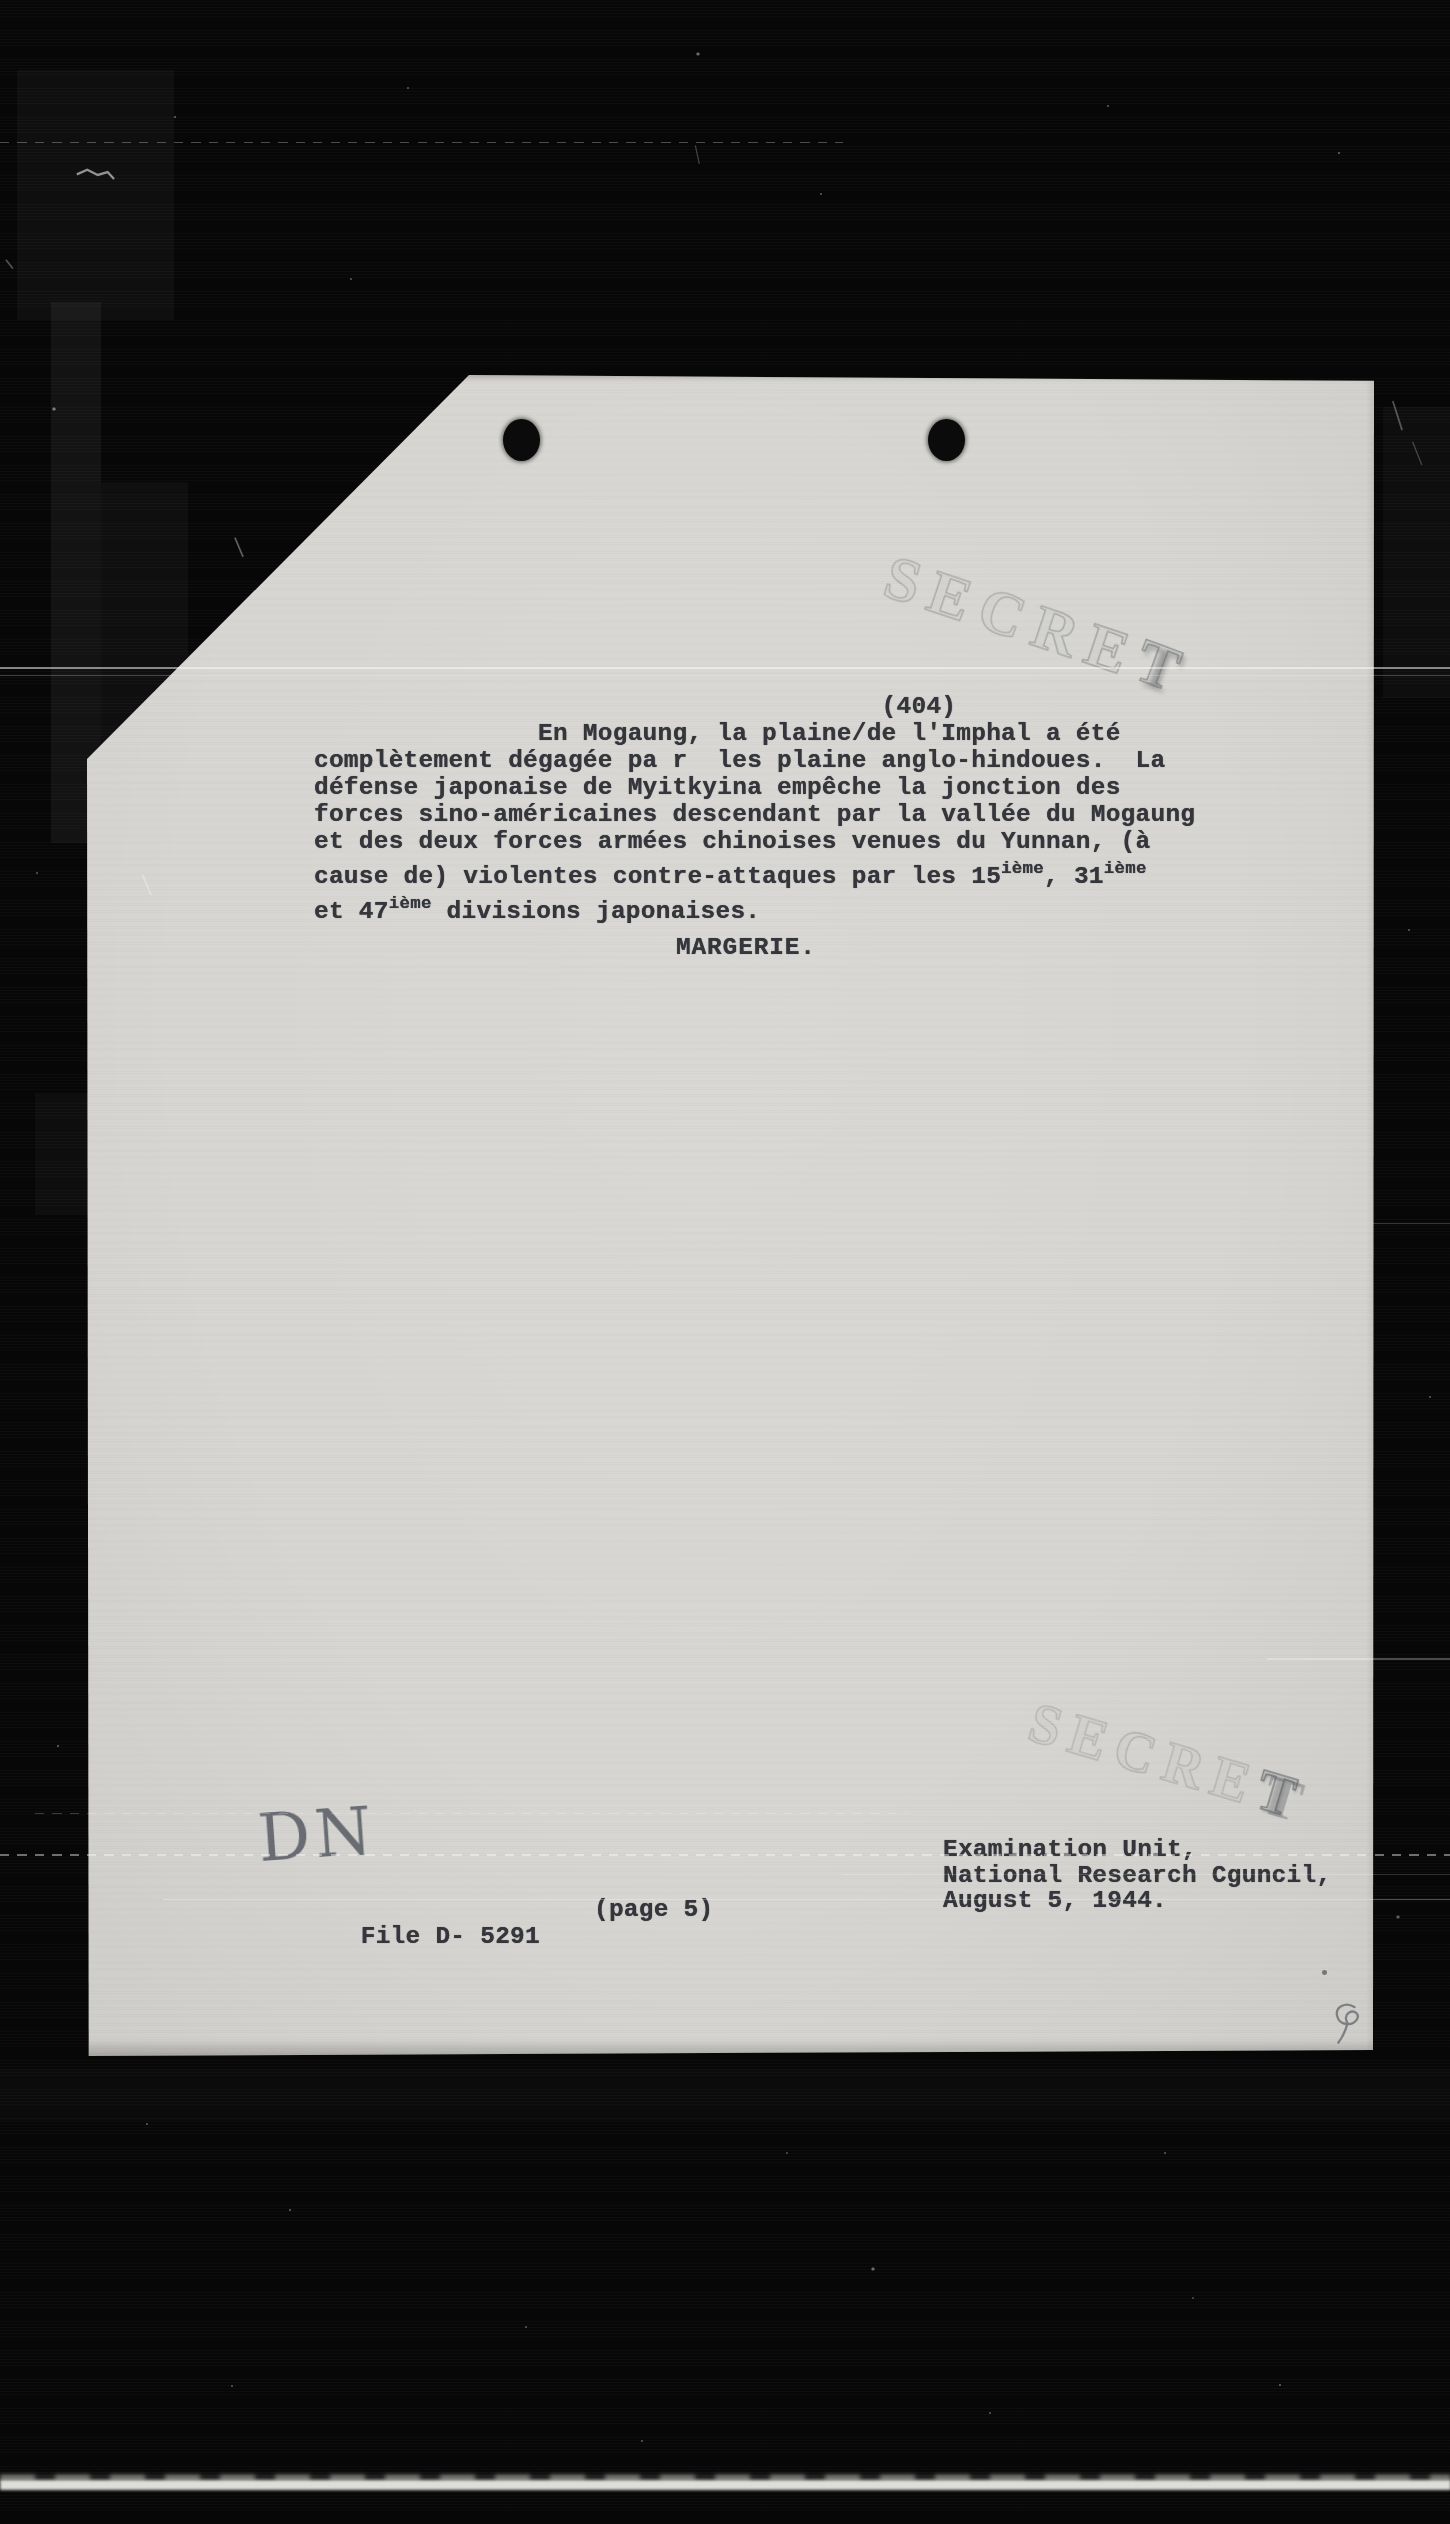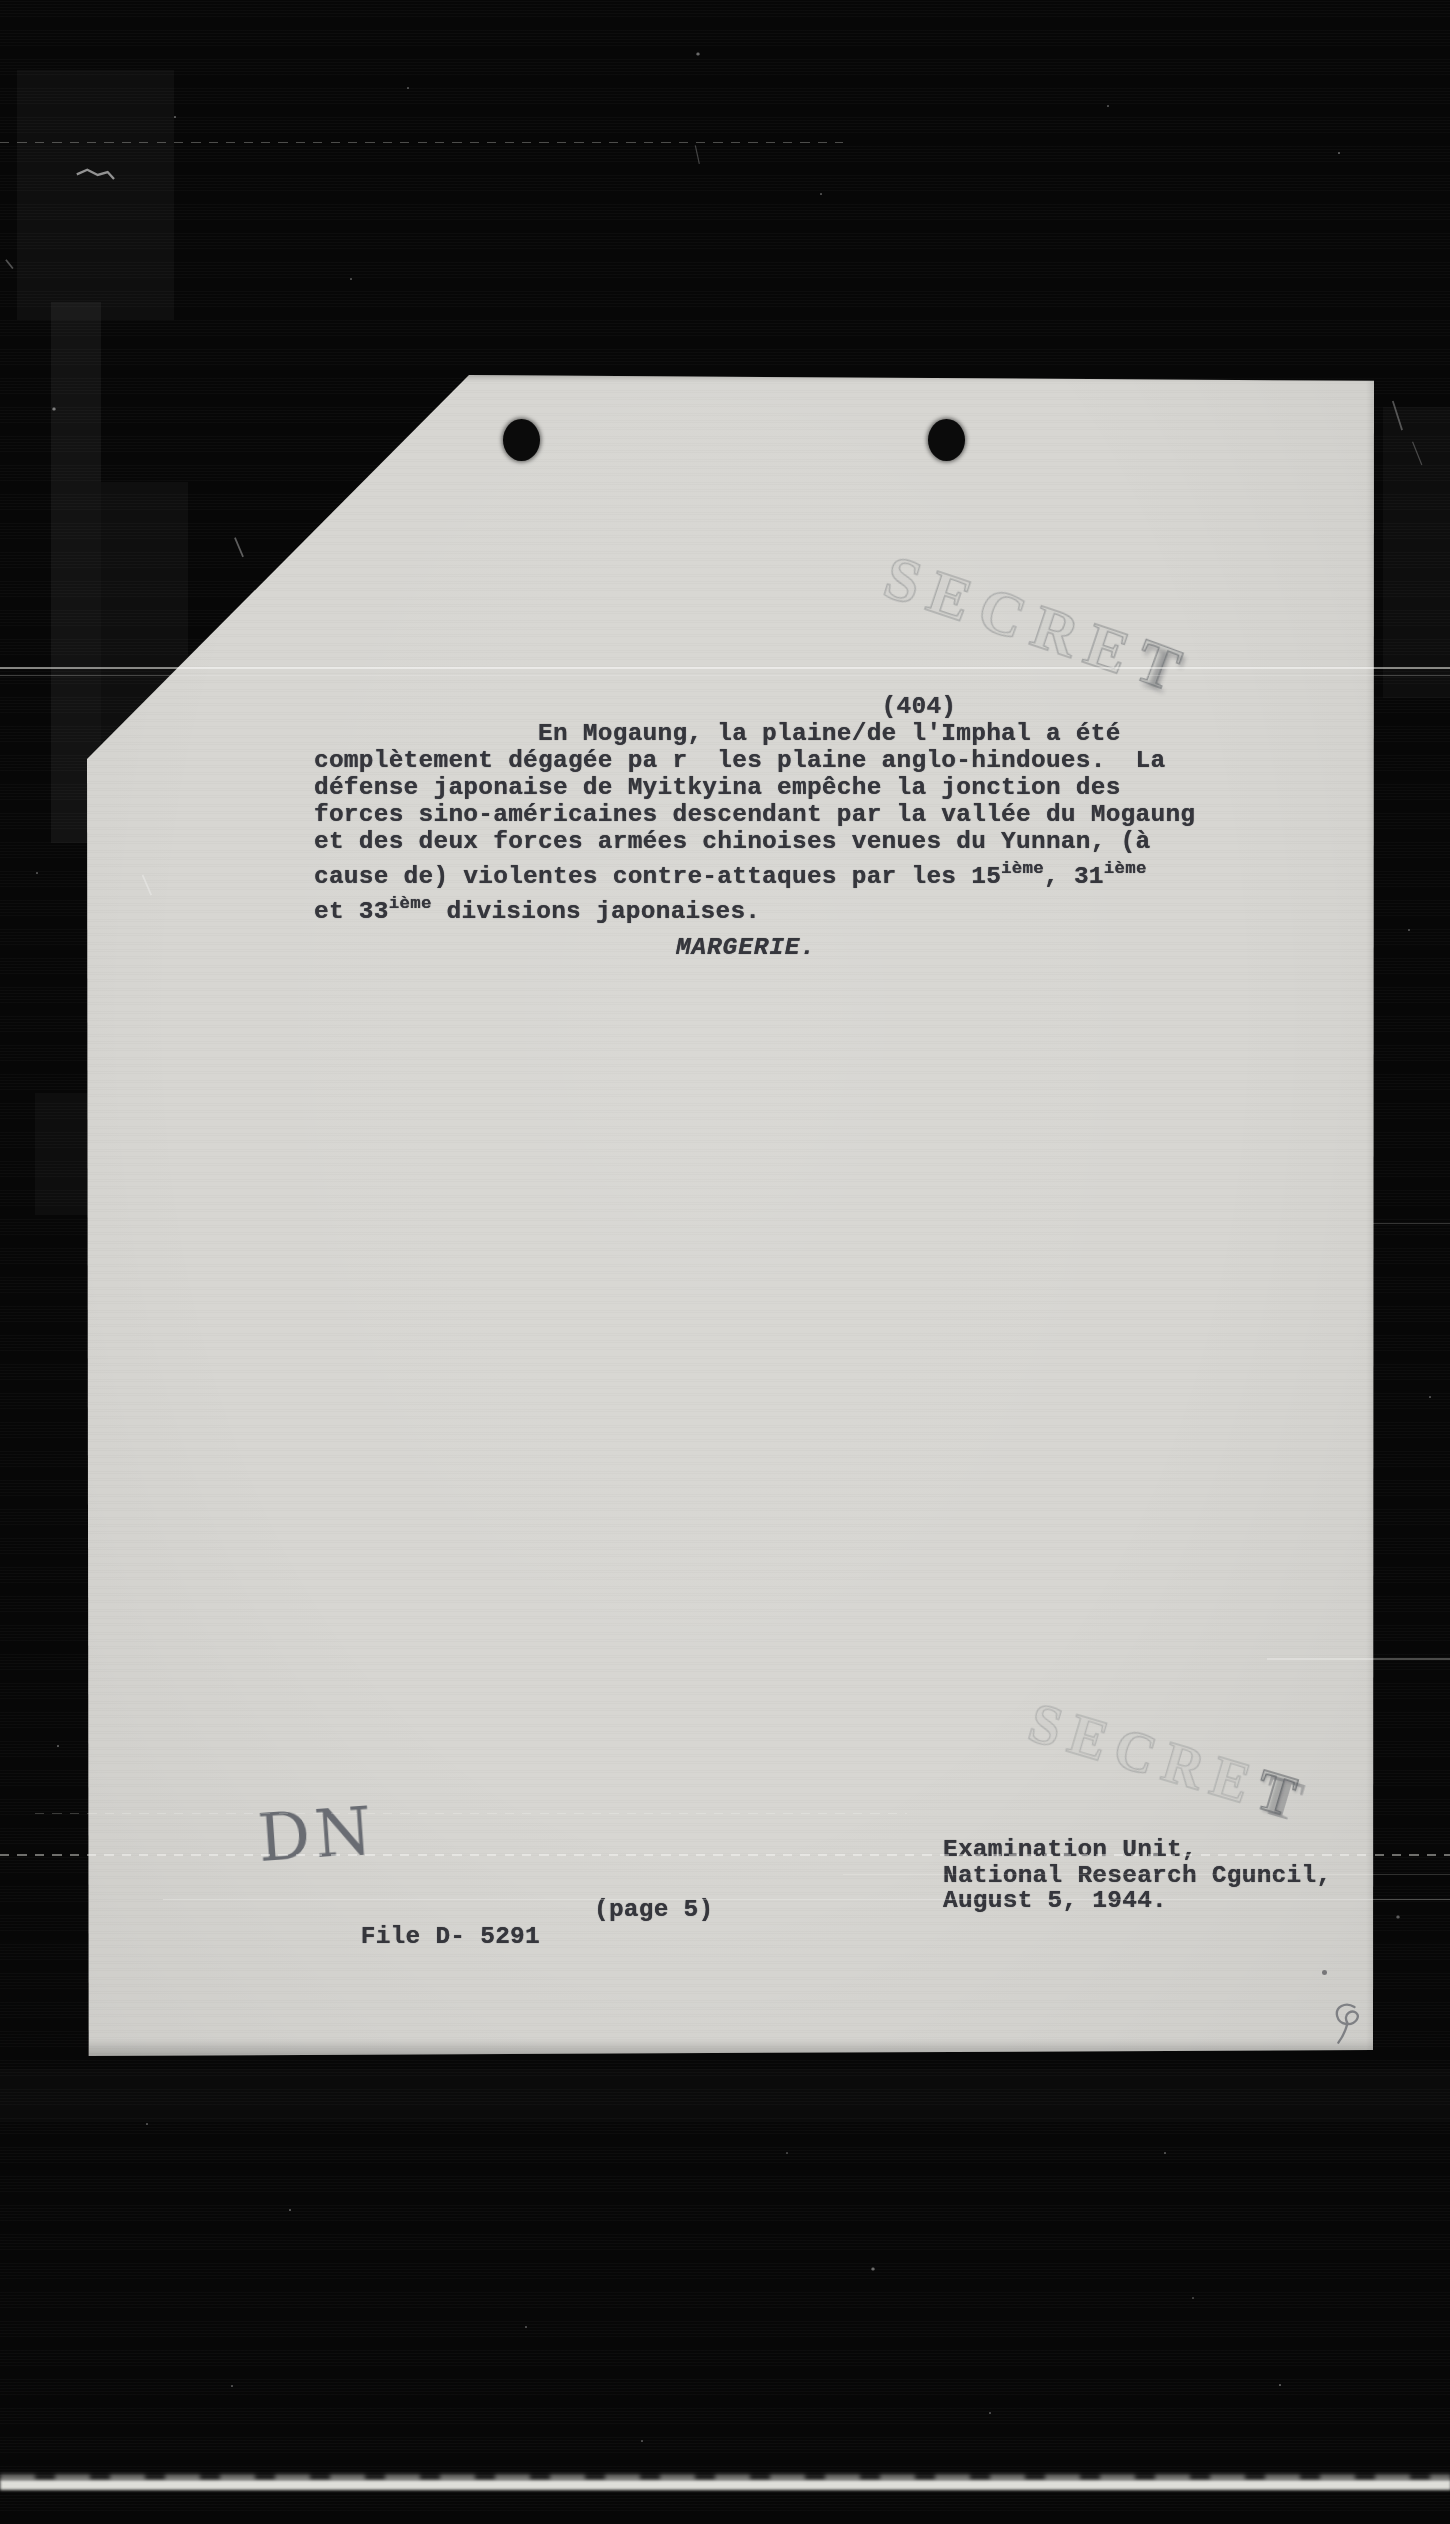--- a/index.html
+++ b/index.html
@@ -136,24 +136,24 @@
   <div class="stamp stamp-a" style="left:811px;top:166px;"><span>S</span><span>E</span><span>C</span><span>R</span><span>E</span><span>T</span></div>
 
   <div class="typew" style="left:201px;top:318px;">
       <div class="tline"><span>                                      (404)</span></div>
       <div class="tline"><span>               En Mogaung, la plaine/de l'Imphal a été</span></div>
       <div class="tline"><span>complètement dégagée pa r  les plaine anglo-hindoues.  La</span></div>
       <div class="tline"><span>défense japonaise de Myitkyina empêche la jonction des</span></div>
       <div class="tline"><span>forces sino-américaines descendant par la vallée du Mogaung</span></div>
       <div class="tline"><span>et des deux forces armées chinoises venues du Yunnan, (à</span></div>
       <div class="tline"><span>cause de) violentes contre-attaques par les 15</span><span class="sup">ième</span><span>, 31</span><span class="sup">ième</span></div>
-      <div class="tline"><span>et 33</span><span class="sup">ième</span><span> divisions japonaises.</span></div>
+      <div class="tline"><span>et 47</span><span class="sup">ième</span><span> divisions japonaises.</span></div>
     </div>
 
-  <div class="typew" style="left:589px;top:559px;letter-spacing:0.9px;font-style:italic;">MARGERIE.</div>
+  <div class="typew" style="left:589px;top:559px;letter-spacing:0.9px;">MARGERIE.</div>
 
   <div class="stamp stamp-b" style="left:953px;top:1315px;"><span>S</span><span>E</span><span>C</span><span>R</span><span>E</span><span>T</span></div>
 
   <div class="handwriting initials" style="left:171px;top:1422px;">DN</div>
 
   <div class="typew footer-block" style="left:830px;top:1462px;">
     <div class="tline">Examination Unit,</div>
     <div class="tline">National Research Cguncil,</div>
     <div class="tline">August 5, 1944.</div>
   </div>

